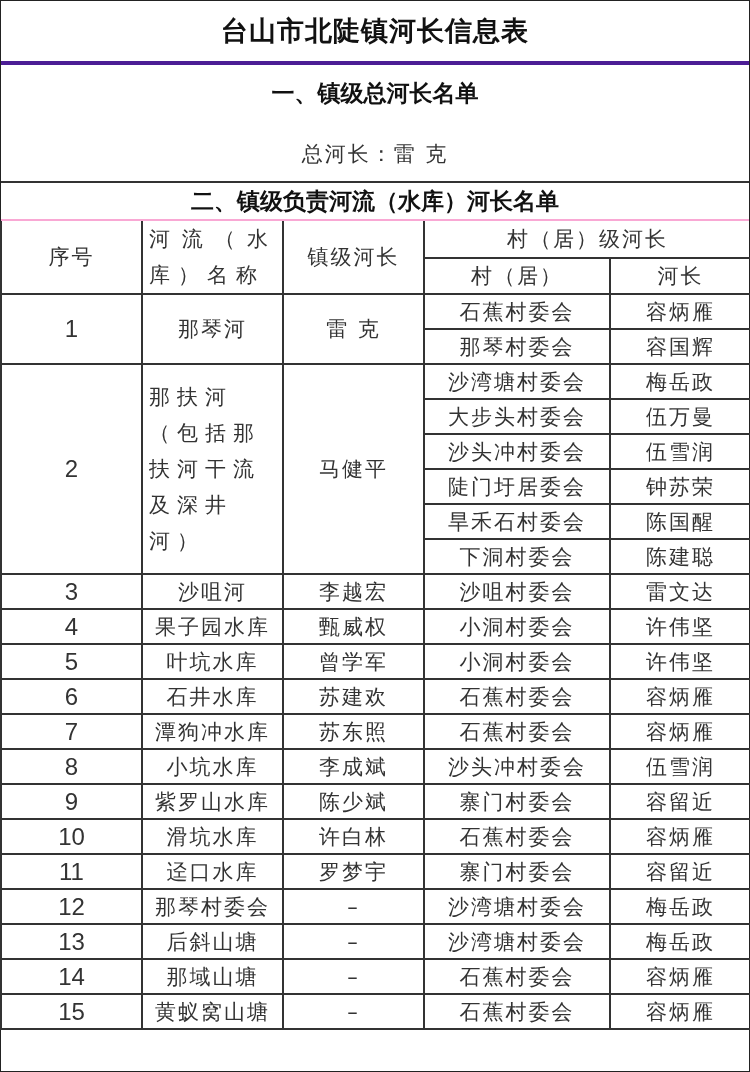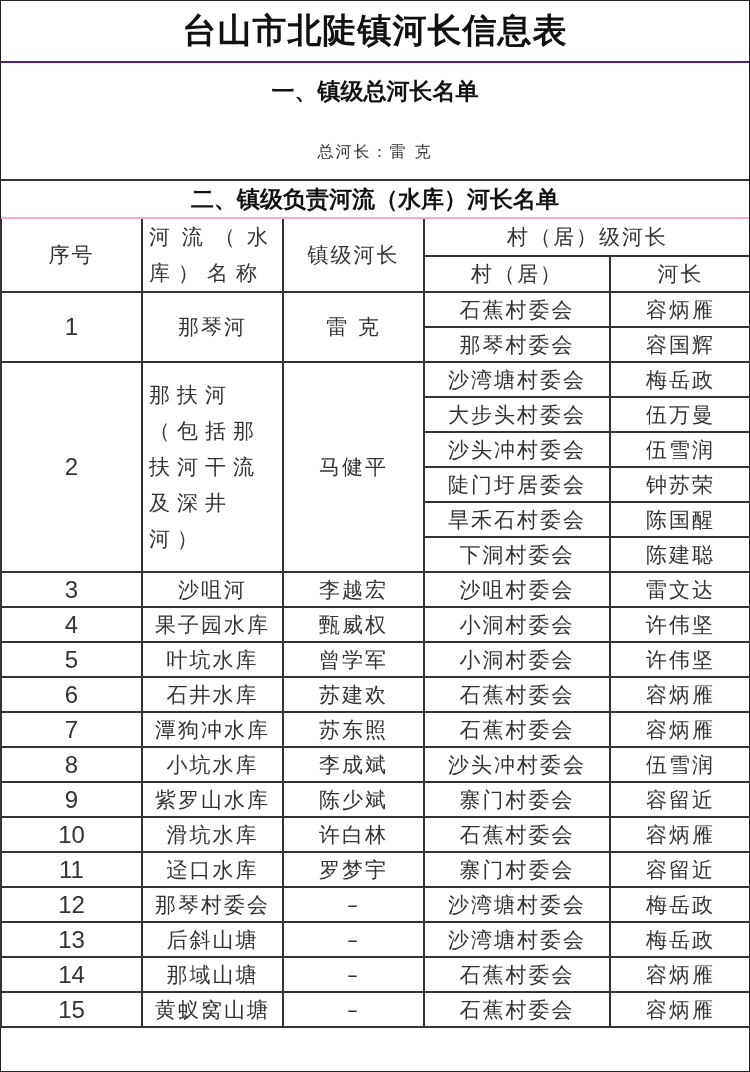--- a/index.html
+++ b/index.html
@@ -1,21 +1,21 @@
 <!DOCTYPE html>
 <html><head>
 <meta charset="utf-8">
 <style>
   html, body { margin:0; padding:0; background:#ffffff; }
   body { width:750px; height:1072px; overflow:hidden; font-family:"DejaVu Sans", sans-serif; color:#1a1a1a; }
   .page { position:relative; width:748px; height:1070px; border:1px solid #222; }
-  .title { height:60px; border-bottom:2px solid #4c1d95; display:flex; align-items:center; justify-content:center; font-size:34px; font-weight:bold; letter-spacing:1px; color:#111; }
+  .title { height:60px; border-bottom:4px solid #4c1d95; display:flex; align-items:center; justify-content:center; font-size:27px; font-weight:bold; letter-spacing:1px; color:#111; }
   .sec1 { height:116px; border-bottom:2px solid #333; display:flex; flex-direction:column; align-items:center; justify-content:center;gap:29px; }
   .sec1 .h { font-size:23px; font-weight:bold; color:#111; line-height:32px; }
-  .sec1 .l { font-size:16px; color:#333; line-height:32px; letter-spacing:2px; }
+  .sec1 .l { font-size:21px; color:#333; line-height:32px; letter-spacing:2px; }
   .sec2h { height:36px; display:flex; align-items:center; justify-content:center; font-size:23px; font-weight:bold; color:#111; border-bottom:2px solid #f9a8d4; }
   table { border-collapse:collapse; width:750px; table-layout:fixed; margin-left:-1px; }
   td { border:2px solid #333; text-align:center; vertical-align:middle; font-size:21px; color:#333; padding:0; height:33px; line-height:24px; letter-spacing:2px; white-space:nowrap; overflow:hidden; }
   td.num { font-family:"Liberation Sans", sans-serif; font-size:24px; letter-spacing:0; }
   td.wrap { white-space:normal; text-align:justify; padding:0 6px; letter-spacing:8px; line-height:36px; }
   td.wrap2 { white-space:normal; text-align:left; padding:4px 6px; letter-spacing:7px; line-height:36px; }
   tr.hdr1 td { height:34px; }
   tr.hdr2 td { height:33px; }
   table tr:first-child td { border-top:none; }
 </style>

